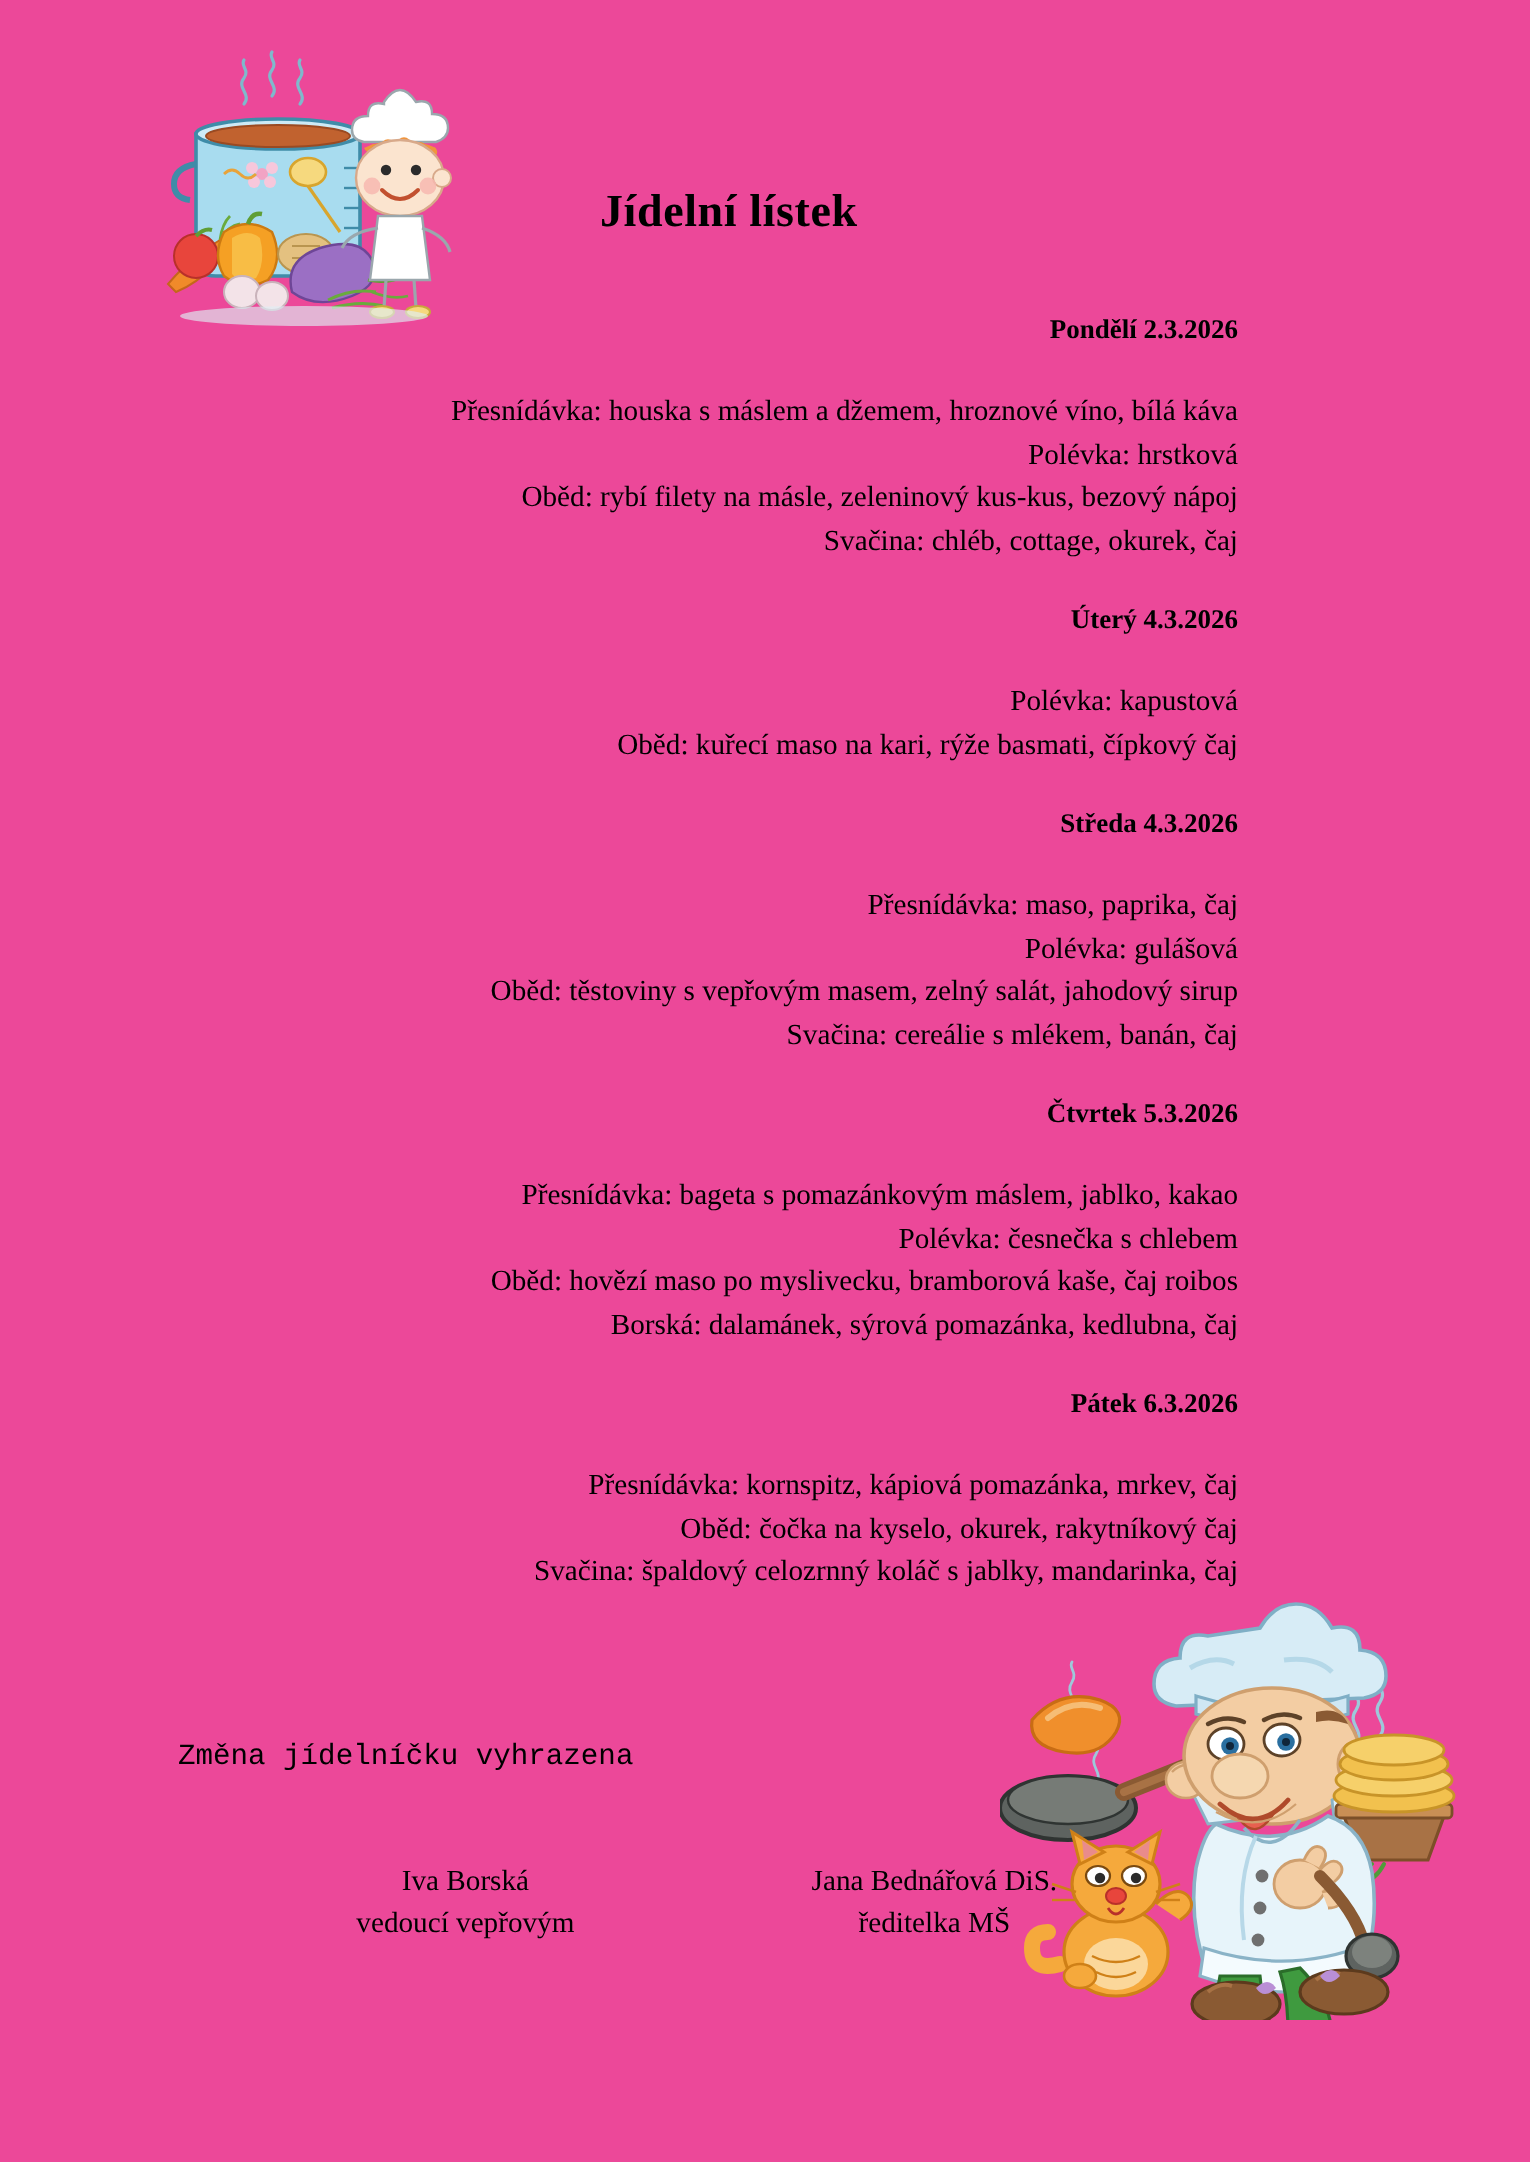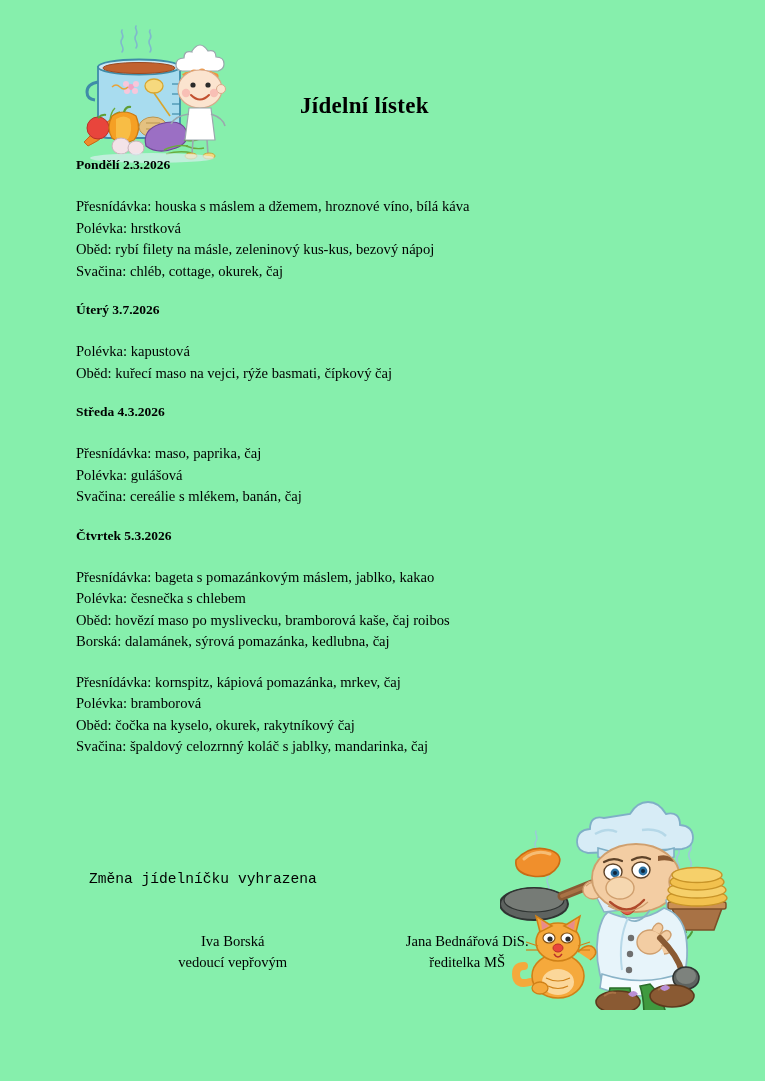--- a/index.html
+++ b/index.html
@@ -11,21 +11,21 @@
     width: 765px;
     height: 1081px;
     position: relative;
     font-family: "Liberation Serif", "DejaVu Serif", serif;
     color: #000000;
     overflow: hidden;
   }
   .page {
     position: absolute;
     inset: 0;
-    background: #86efac;
+    background: #ec4899;
   }
 
   
   .header-art {
     position: absolute;
     left: 74px;
     top: 24px;
     width: 170px;
     height: 140px;
   }
@@ -35,23 +35,24 @@
     top: 93px;
     font-size: 23px;
     font-weight: bold;
     letter-spacing: 0.3px;
     white-space: nowrap;
   }
 
   
   .menu {
     position: absolute;
-    left: 76px;
+    left: 89px;
     top: 156px;
     width: 530px;
+    text-align: right;
   }
   .day-block {
     margin-bottom: 19px;
   }
   .day-heading {
     font-size: 13.5px;
     font-weight: bold;
     line-height: 18px;
     margin: 0 0 22px 0;
   }
@@ -214,43 +215,44 @@
 
     <div class="day-block">
       <div class="day-heading">Pondělí 2.3.2026</div>
       <div class="meal-line">Přesnídávka: houska s máslem a džemem, hroznové víno, bílá káva</div>
       <div class="meal-line">Polévka: hrstková</div>
       <div class="meal-line">Oběd: rybí filety na másle, zeleninový kus-kus, bezový nápoj</div>
       <div class="meal-line">Svačina: chléb, cottage, okurek, čaj</div>
     </div>
 
     <div class="day-block">
-      <div class="day-heading">Úterý 3.7.2026</div>
+      <div class="day-heading">Úterý 4.3.2026</div>
       <div class="meal-line">Polévka: kapustová</div>
-      <div class="meal-line">Oběd: kuřecí maso na vejci, rýže basmati, čípkový čaj</div>
+      <div class="meal-line">Oběd: kuřecí maso na kari, rýže basmati, čípkový čaj</div>
     </div>
 
     <div class="day-block">
       <div class="day-heading">Středa 4.3.2026</div>
       <div class="meal-line">Přesnídávka: maso, paprika, čaj</div>
       <div class="meal-line">Polévka: gulášová</div>
+      <div class="meal-line">Oběd: těstoviny s vepřovým masem, zelný salát, jahodový sirup</div>
       <div class="meal-line">Svačina: cereálie s mlékem, banán, čaj</div>
     </div>
 
     <div class="day-block">
       <div class="day-heading">Čtvrtek 5.3.2026</div>
       <div class="meal-line">Přesnídávka: bageta s pomazánkovým máslem, jablko, kakao</div>
       <div class="meal-line">Polévka: česnečka s chlebem</div>
       <div class="meal-line">Oběd: hovězí maso po myslivecku, bramborová kaše, čaj roibos</div>
       <div class="meal-line">Borská: dalamánek, sýrová pomazánka, kedlubna, čaj</div>
     </div>
 
     <div class="day-block">
+      <div class="day-heading">Pátek 6.3.2026</div>
       <div class="meal-line">Přesnídávka: kornspitz, kápiová pomazánka, mrkev, čaj</div>
-      <div class="meal-line">Polévka: bramborová</div>
       <div class="meal-line">Oběd: čočka na kyselo, okurek, rakytníkový čaj</div>
       <div class="meal-line">Svačina: špaldový celozrnný koláč s jablky, mandarinka, čaj</div>
     </div>
 
   </div>
 
   <div class="note">Změna jídelníčku vyhrazena</div>
 
   <div class="signatures">
     <div class="sig sig-left">

